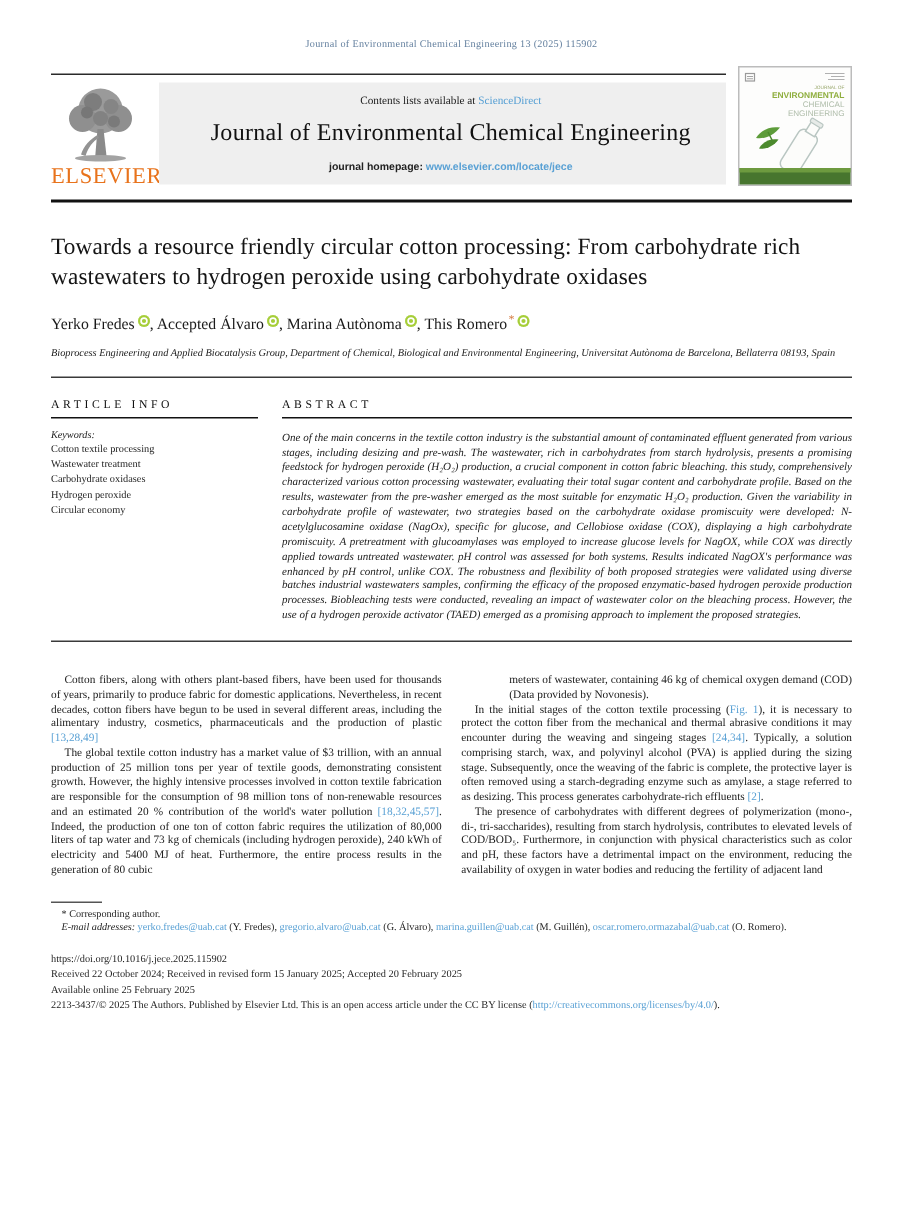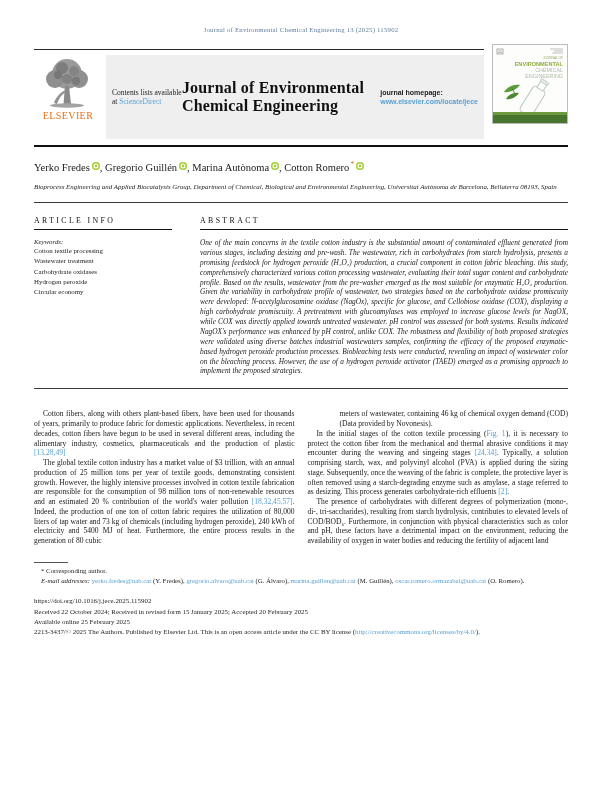--- a/index.html
+++ b/index.html
@@ -15,29 +15,29 @@
     margin-bottom:16px;
   }
   
   .mast { display:flex; align-items:flex-start; }
   .mast-left {
     flex:1; display:flex; border-top:1px solid #2a2a2a; padding-top:5px;
   }
   .logo-box { width:72px; padding:2px 4px 0 0; text-align:center; }
   .logo-box svg { display:block; margin:0 auto; }
   .elsevier-word {
-    font-size:10px; color:#e8731c; letter-spacing:.4px; margin-top:1px;
+    font-size:15px; color:#e8731c; letter-spacing:.4px; margin-top:1px;
     font-family:"Liberation Serif",serif;
   }
   .band {
-    flex:1; background:#efefef; height:84px; display:flex; flex-direction:row;
-    align-items:center; justify-content:space-between; padding:7px 6px 8px 6px;
+    flex:1; background:#efefef; height:68px; display:flex; flex-direction:column;
+    align-items:center; justify-content:space-between; padding:7px 6px 8px 17px;
   }
   .contents-line { font-size:7.5px; color:#222; }
-  .journal-title { font-size:16px; color:#111; letter-spacing:.2px;font-weight:bold; }
+  .journal-title { font-size:16px; color:#111; letter-spacing:.2px; }
   .homepage-line { font-size:7.5px; }
   .homepage-label { font-family:"Liberation Sans",sans-serif; font-weight:bold; font-size:7px; color:#222; }
   .cover-box { width:76px; margin-left:8px; margin-top:-5px; }
   .cover-box svg { display:block; }
   .rule-thick { border:none; border-top:2.6px solid #111; margin-top:6px; }
   .rule-thin  { border:none; border-top:1px solid #3a3a3a; }
   
   .art-title {
     margin-top:20px; font-size:15.5px; line-height:1.28; color:#141414;
     max-width:540px; letter-spacing:.1px;
@@ -45,21 +45,21 @@
   .authors { margin-top:13px; font-size:10.5px; color:#1a1a1a; }
   .author:not(:last-child)::after { content:", "; }
   .orcid {
     display:inline-block; width:8px; height:8px; border-radius:50%;
     background:#a6ce39; margin-left:2px; vertical-align:1px;
     box-shadow: inset 0 0 0 1.5px #a6ce39, inset 0 0 0 2.6px #fff;
   }
   .corr-mark { color:#d4763b; font-size:8px; vertical-align:4px; margin-left:1px; }
   .affiliation { margin-top:9px; font-size:6.9px; font-style:italic; color:#222; line-height:1.45; max-width:540px; }
   
-  .info-abs { display:grid; grid-template-columns:138px 1fr; column-gap:28px; margin-top:13px; }
+  .info-abs { display:grid; grid-template-columns:138px 1fr; column-gap:16px; margin-top:13px; }
   .sec-head { font-size:7.8px; letter-spacing:2.4px; color:#111; }
   .sec-rule { border:none; border-top:1.4px solid #111; margin:4px 0 8px 0; }
   .kw-label { font-size:6.8px; font-style:italic; margin-bottom:1px; }
   .kw-item { font-size:6.9px; line-height:1.5; }
   .abs-text { font-size:7.35px; line-height:1.345; text-align:justify; color:#202020;font-style:italic; }
   .mid-rule { margin-top:12px; }
   
   .cols { display:grid; grid-template-columns:1fr 1fr; column-gap:13px; margin-top:20px; }
   .intro-head { font-size:8.2px; font-weight:bold; margin-bottom:10px; }
   .para { font-size:7.55px; line-height:1.295; text-align:justify; text-indent:9px; color:#202020; }
@@ -129,26 +129,27 @@
         <path d="M14 55 C17 50 22 48 27 49 C24 53 19 56 14 55 Z" fill="#4c8a2e"></path>
         <path d="M20 44 L24 52" stroke="#4c8a2e" stroke-width="1"></path>
         <rect x="1" y="68" width="74" height="11" fill="#47752e"></rect>
         <rect x="1" y="68" width="74" height="3" fill="#6d9a3f"></rect>
       </svg>
     </div>
   </div>
 
   <hr class="rule-thick">
 
+  <h1 class="art-title" style="font-weight:normal;">Towards a resource friendly circular cotton processing: From carbohydrate rich wastewaters to hydrogen peroxide using carbohydrate oxidases</h1>
 
   <div class="authors">
     <span class="author"><span>Yerko Fredes</span><span class="orcid"></span></span>
-    <span class="author"><span>Gregorio Guillén</span><span class="orcid"></span></span>
+    <span class="author"><span>Accepted Álvaro</span><span class="orcid"></span></span>
     <span class="author"><span>Marina Autònoma</span><span class="orcid"></span></span>
-    <span class="author"><span>Cotton Romero</span><sup class="corr-mark">*</sup><span class="orcid"></span></span>
+    <span class="author"><span>This Romero</span><sup class="corr-mark">*</sup><span class="orcid"></span></span>
   </div>
 
   <div class="affiliation">Bioprocess Engineering and Applied Biocatalysis Group, Department of Chemical, Biological and Environmental Engineering, Universitat Autònoma de Barcelona, Bellaterra 08193, Spain</div>
 
   <hr class="rule-thin" style="margin-top:10px;">
 
   <div class="info-abs">
     <div>
       <div class="sec-head">ARTICLE INFO</div>
       <hr class="sec-rule">

